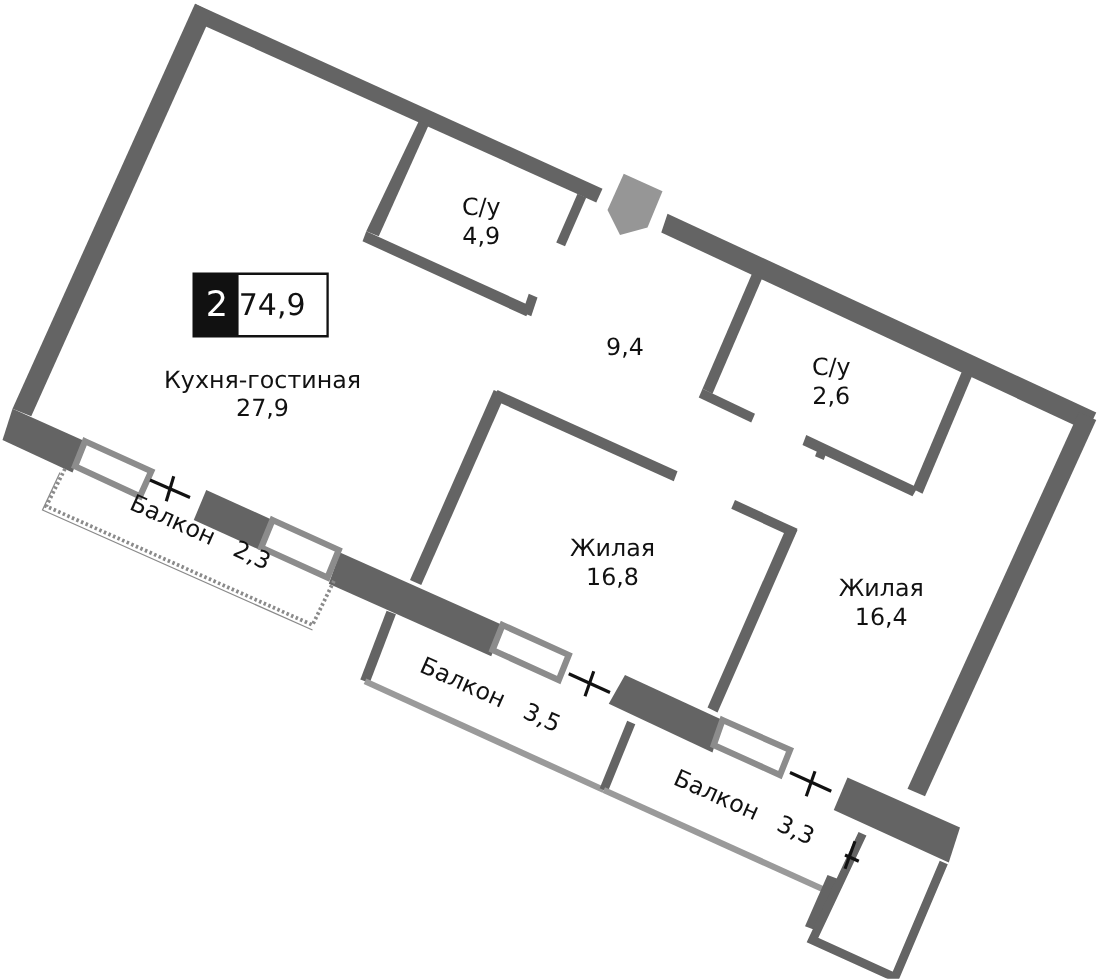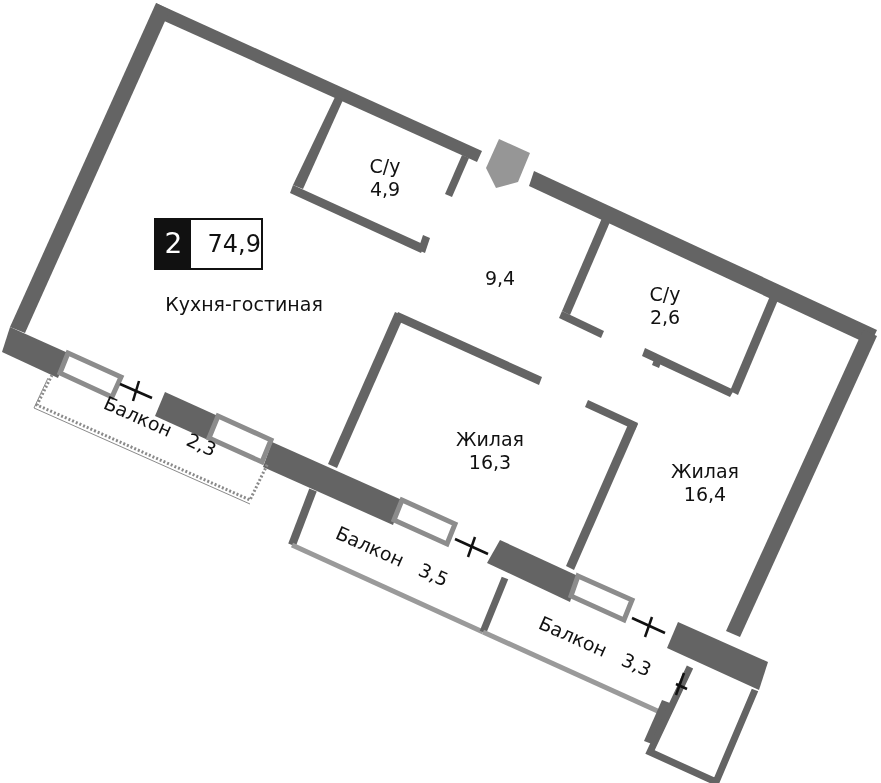--- a/index.html
+++ b/index.html
@@ -10,21 +10,21 @@
   .win { fill: #ffffff; stroke: #8c8c8c; stroke-width: 5; }
   .rail { fill: none; stroke: #9a9a9a; stroke-width: 5; }
   .entry { fill: #969696; }
   .lbl { position: absolute; color: #111111; font-size: 19px; line-height: 23px;
          text-align: center; white-space: nowrap; transform-origin: center center; }
   .badge { position: absolute; left: 154px; top: 218px; height: 52px; display: flex;
            border: 2px solid #111; box-sizing: border-box; }
   .badge .rooms { background: #111; color: #fff; width: 35px; font-size: 28px;
                   line-height: 48px; text-align: center; }
   .badge .area { background: #fff; color: #111; width: 70px; font-size: 24px;
-                 line-height: 48px; text-align: right; }
+                 line-height: 48px; text-align: left; }
   .door { stroke: #111; stroke-width: 2.5; }
 </style>
 </head>
 <body>
 
 <svg id="plan" width="881" height="783" viewBox="0 0 881 783">
 
   <polygon class="wall" points="156,3 482,151 477,162 162,20"></polygon>
 
   <polygon class="wall" points="156,3 170,10 25,333 10,327"></polygon>
@@ -83,41 +83,42 @@
     <line class="door" x1="684" y1="673" x2="676" y2="695"></line>
     <line class="door" x1="676" y1="684" x2="687" y2="689"></line>
   </g>
 </svg>
 
 <div class="badge">
   <div class="rooms">2</div>
   <div class="area">74,9</div>
 </div>
 
-<div class="lbl" style="left:125px;top:293px;width:170px;margin-left:34px;">
+<div class="lbl" style="left:125px;top:293px;width:170px;">
   <div>Кухня-гостиная</div>
+  <div>27,9</div>
 </div>
 
 <div class="lbl" style="left:345px;top:155px;width:80px;">
   <div>С/у</div>
   <div>4,9</div>
 </div>
 
 <div class="lbl" style="left:470px;top:267px;width:60px;">
   <div>9,4</div>
 </div>
 
 <div class="lbl" style="left:625px;top:283px;width:80px;">
   <div>С/у</div>
   <div>2,6</div>
 </div>
 
 <div class="lbl" style="left:440px;top:428px;width:100px;">
   <div>Жилая</div>
-  <div>16,3</div>
+  <div>16,8</div>
 </div>
 
 <div class="lbl" style="left:655px;top:460px;width:100px;">
   <div>Жилая</div>
   <div>16,4</div>
 </div>
 
 <div class="lbl" style="left:90px;top:415px;width:140px;transform:rotate(24deg);">
   <span>Балкон</span>&nbsp;&nbsp;&nbsp;<span>2,3</span>
 </div>

